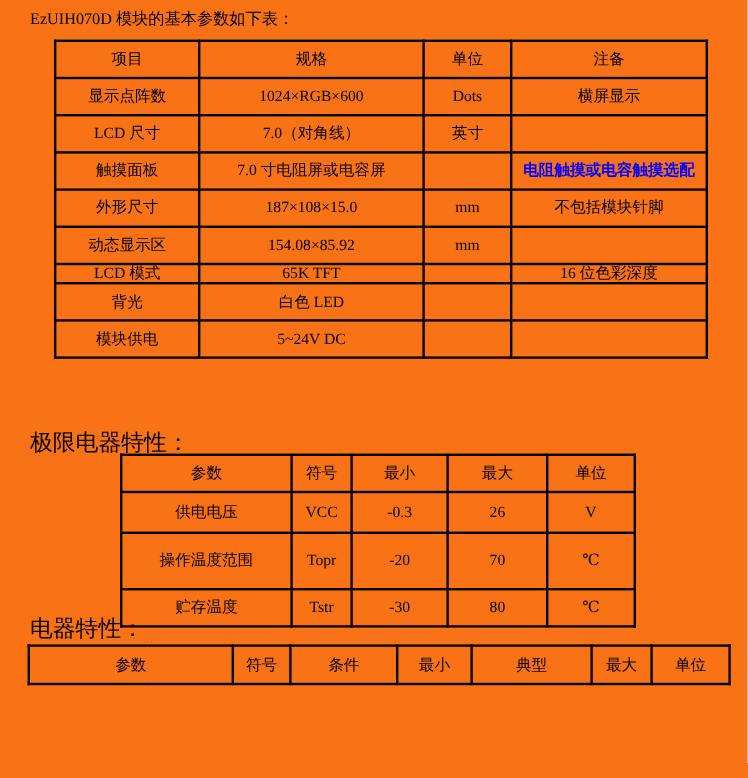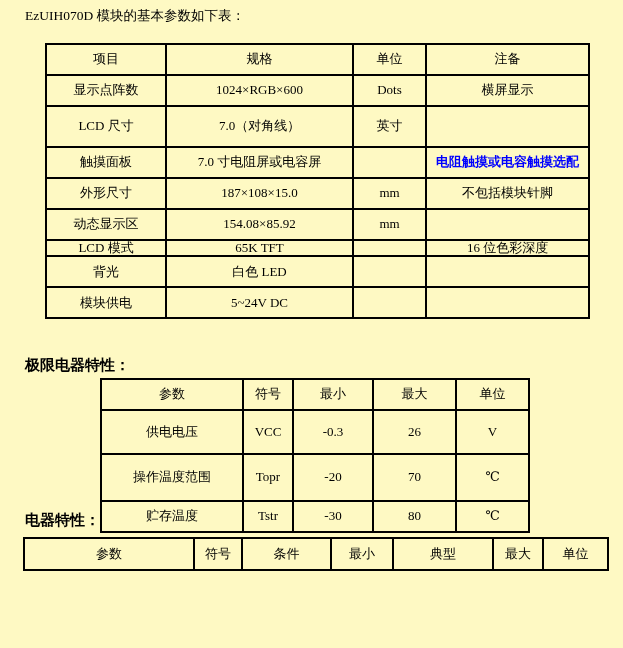--- a/index.html
+++ b/index.html
@@ -7,21 +7,21 @@
     position: relative;
     width: 623px;
     height: 648px;
     background: #ffffff;
     color: #000000;
     font-family: "Liberation Serif", "DejaVu Serif", serif;
     overflow: hidden;
   }
   .abs { position: absolute; }
   .doc-title { font-size: 13.5px; white-space: nowrap; }
-  .section-label { font-size: 15px; white-space: nowrap; font-weight: bold; }
+  .section-label { font-size: 19px; white-space: nowrap; }
   table.tbl {
     position: absolute;
     border-collapse: collapse;
     table-layout: fixed;
   }
   table.tbl td {
     border: 2px solid #000000;
     text-align: center;
     vertical-align: middle;
     font-size: 13px;
@@ -31,45 +31,45 @@
     white-space: nowrap;
   }
   td.note-blue {
     color: var(--accent-blue, #0000FF);
     font-weight: bold;
   }
 </style>
 </head>
 <body>
 
-<div class="page" style="--accent-blue: #0000FF; background: #fef9c3; color: rgb(0, 0, 0);">
+<div class="page" style="--accent-blue: #0000FF; background: #f97316; color: rgb(0, 0, 0);">
 
   <div class="abs doc-title" style="left:25px; top:7px;">EzUIH070D 模块的基本参数如下表：</div>
 
-  <table class="tbl" style="left:45px; top:43px; width:543px;">
+  <table class="tbl" style="left:45px; top:33px; width:543px;">
     <colgroup>
       <col style="width:120px">
         <col style="width:187px">
         <col style="width:73px">
         <col style="width:163px">
     </colgroup>
     <tbody>
         <tr style="height:31px">
       <td>项目</td>
       <td>规格</td>
       <td>单位</td>
       <td>注备</td>
     </tr>
     <tr style="height:31px">
       <td>显示点阵数</td>
       <td>1024×RGB×600</td>
       <td>Dots</td>
       <td>横屏显示</td>
     </tr>
-    <tr style="height:41px">
+    <tr style="height:31px">
       <td>LCD 尺寸</td>
       <td>7.0（对角线）</td>
       <td>英寸</td>
       <td></td>
     </tr>
     <tr style="height:31px">
       <td>触摸面板</td>
       <td>7.0 寸电阻屏或电容屏</td>
       <td></td>
       <td class="note-blue">电阻触摸或电容触摸选配</td>
@@ -118,21 +118,21 @@
         <col style="width:73px">
     </colgroup>
     <tbody>
         <tr style="height:31px">
       <td>参数</td>
       <td>符号</td>
       <td>最小</td>
       <td>最大</td>
       <td>单位</td>
     </tr>
-    <tr style="height:44px">
+    <tr style="height:34px">
       <td>供电电压</td>
       <td>VCC</td>
       <td>-0.3</td>
       <td>26</td>
       <td>V</td>
     </tr>
     <tr style="height:47px">
       <td>操作温度范围</td>
       <td>Topr</td>
       <td>-20</td>

